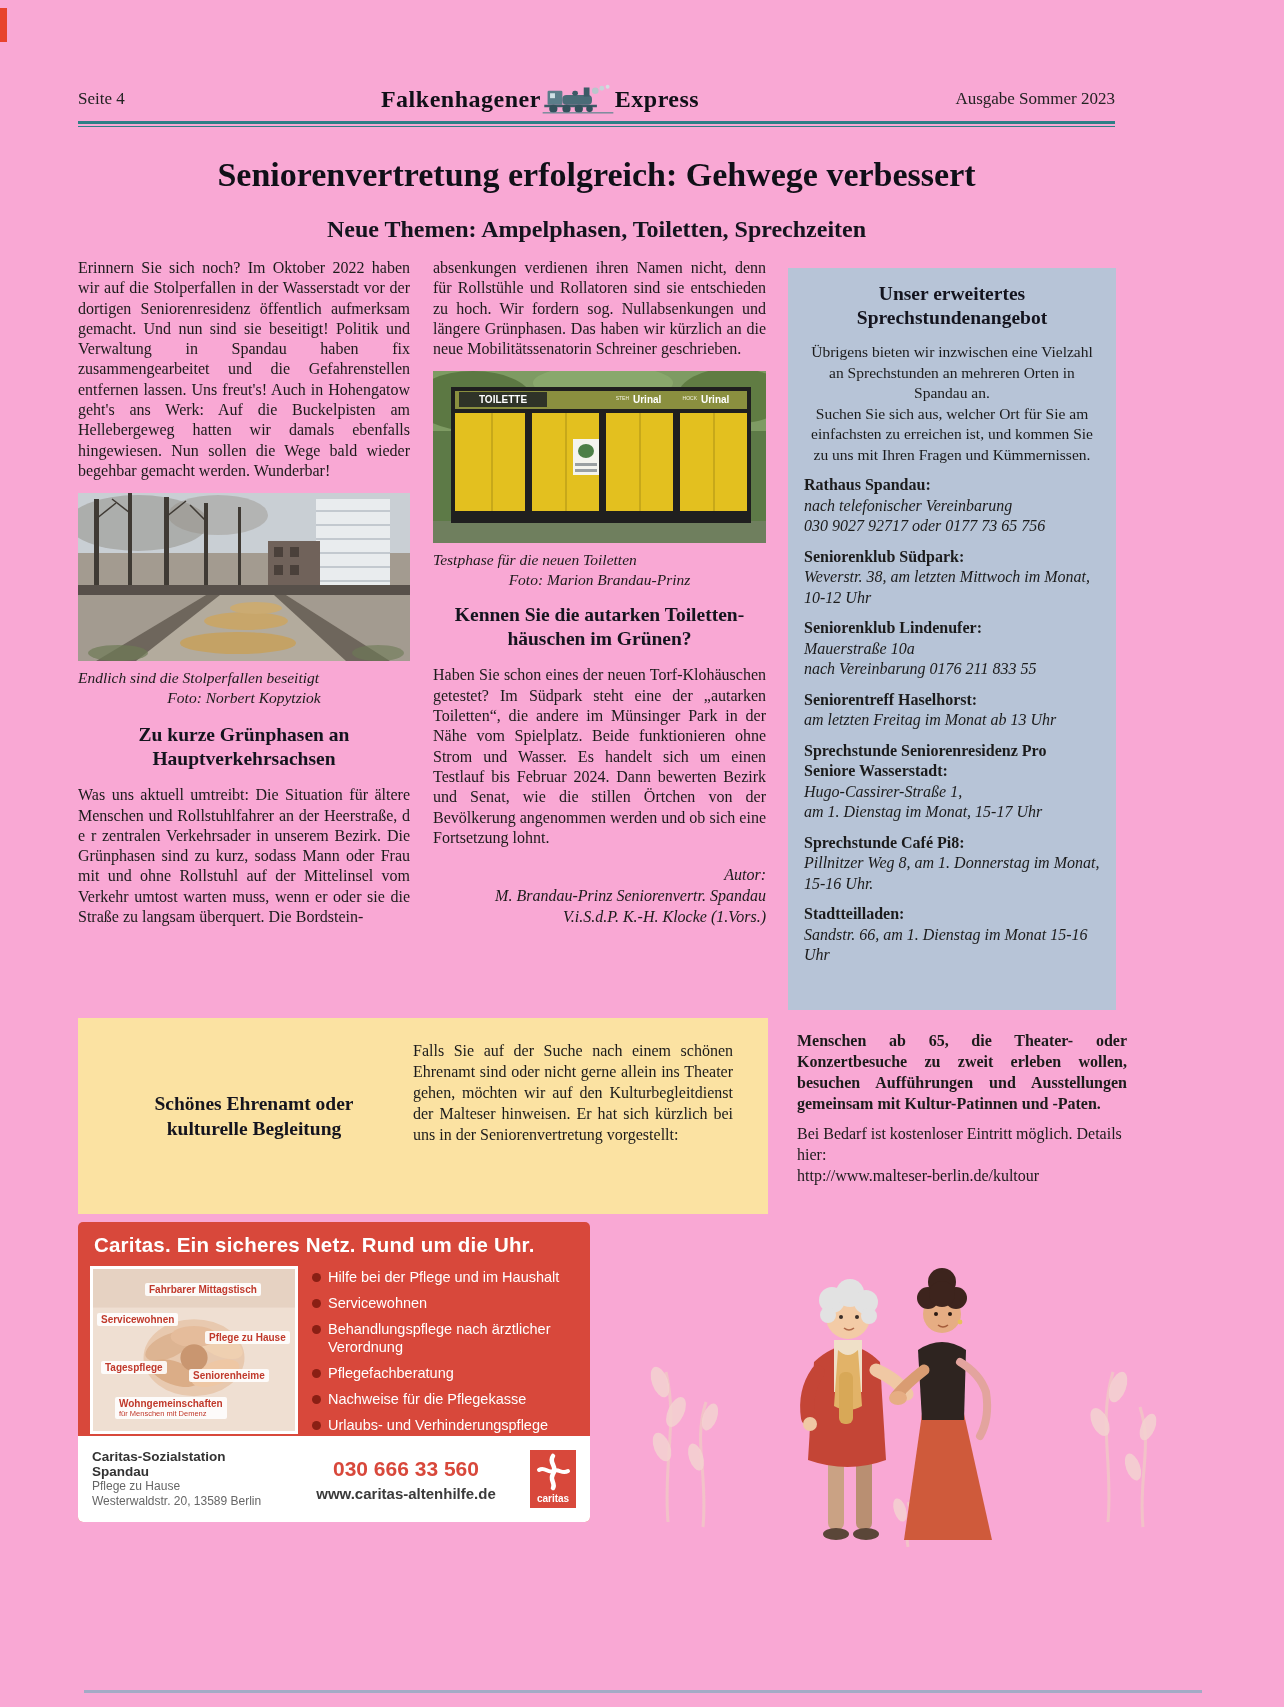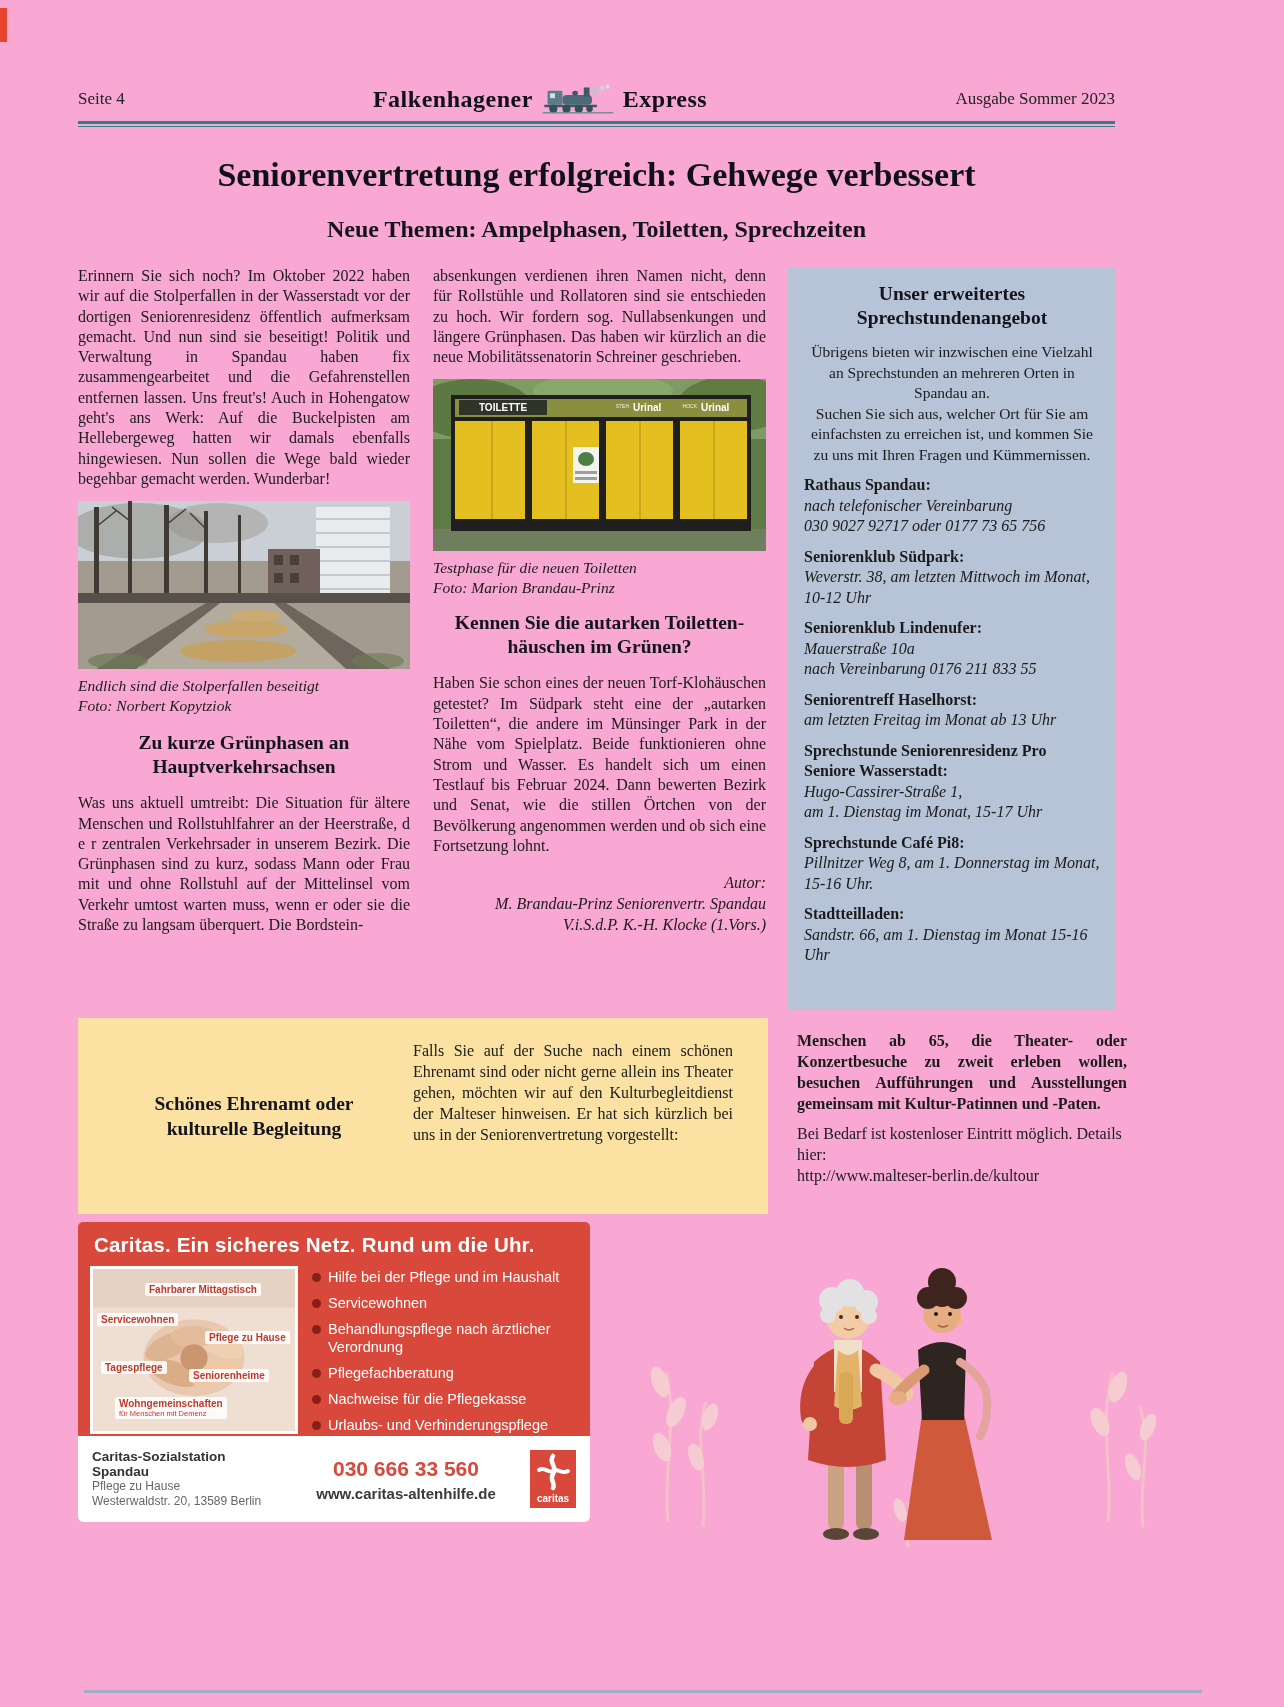--- a/index.html
+++ b/index.html
@@ -9,49 +9,49 @@
     overflow:hidden; color:#1b1b1b;
   }
   .corner-mark { position:absolute; left:0; top:8px; width:7px; height:34px; background:#e8432d; }
 
   
   .header-row {
     position:absolute; left:78px; top:84px; width:1037px;
     display:flex; justify-content:space-between; align-items:center;
   }
   .page-label, .issue-label { font-size:17px; color:#222; }
-  .masthead { display:flex; align-items:center; gap:8px; }
+  .masthead { display:flex; align-items:center; }
   .masthead .mast-word { font-size:24px; font-weight:bold; color:#101018; letter-spacing:.5px; }
   .rule-double {
     position:absolute; left:78px; top:121px; width:1037px; height:6px;
     border-top:3px solid #2e7f86; border-bottom:1.5px solid #2e7f86;
   }
 
   
   .headline {
     position:absolute; left:78px; top:156px; width:1037px; text-align:center;
     font-size:34px; font-weight:bold; color:#101018;
   }
   .subheadline {
     position:absolute; left:78px; top:216px; width:1037px; text-align:center;
     font-size:24px; font-weight:bold; color:#14141e;
   }
 
   
-  .col { position:absolute; top:258px;margin-top:8px; }
+  .col { position:absolute; top:258px; }
   .col1 { left:78px; width:332px; }
   .col2 { left:433px; width:333px; }
   .body-text {
     font-size:16px; line-height:20.3px; text-align:justify; color:#1b1b1b;
     hyphens:auto;
   }
   .photo-frame { margin-top:12px; line-height:0; }
   .photo-frame svg { width:100%; display:block; }
   .caption { margin-top:7px; font-size:15.5px; font-style:italic; line-height:20px; }
-  .caption .credit { display:block; text-align:left; }
+  .caption .credit { display:block; text-align:center; }
   .col-subhead {
     margin-top:15px; text-align:center; font-size:19.5px; font-weight:bold;
     line-height:24px; color:#14141e;
   }
   .preline { white-space:pre-line; }
   .mt14 { margin-top:14px; }
   .author-block { margin-top:16px; text-align:right; font-style:italic; font-size:16px; line-height:21px; }
 
   
   .bluebox {

